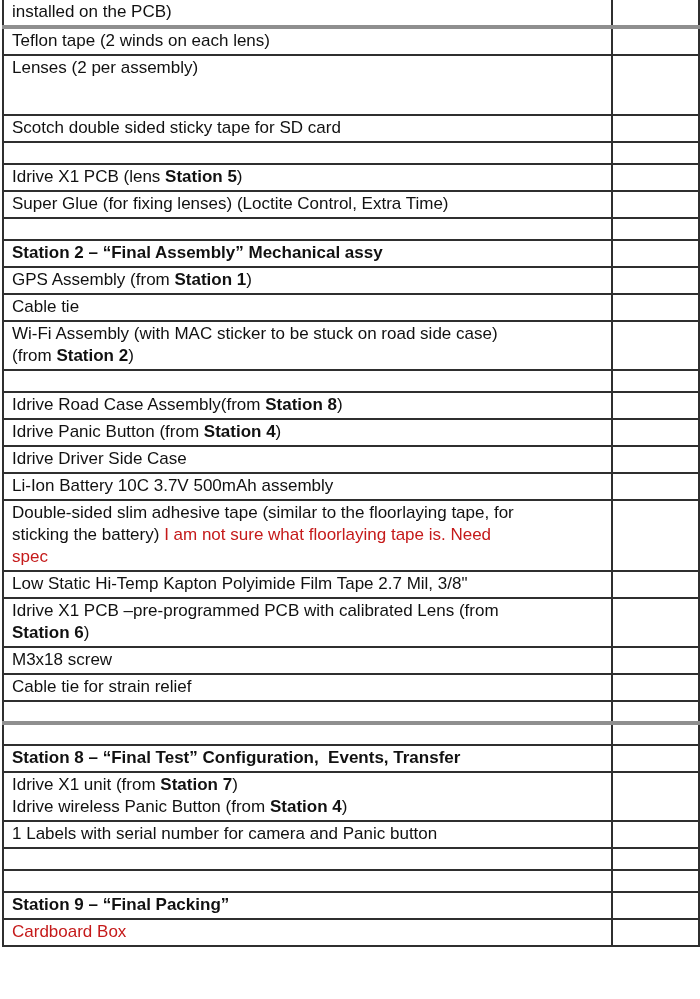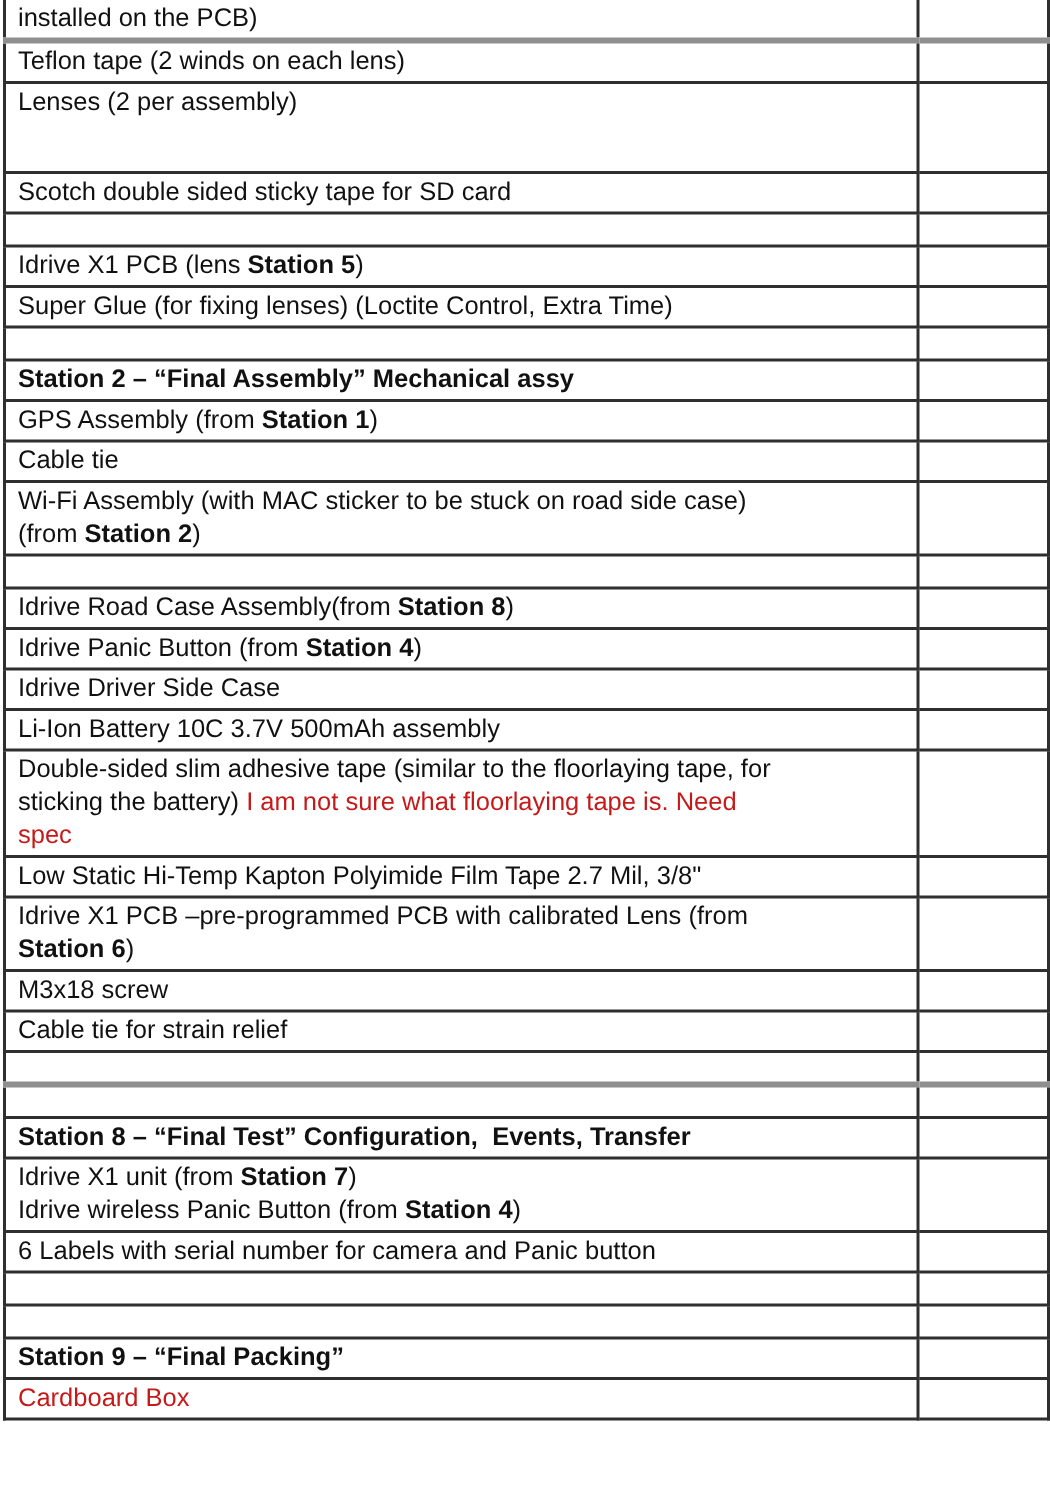--- a/index.html
+++ b/index.html
@@ -165,21 +165,21 @@
       <tr>
         <td class="item-cell"><span class="seg bold">Station 8 – “Final Test” Configuration,  Events, Transfer</span></td>
         <td class="blank-cell"></td>
       </tr>
       <tr>
         <td class="item-cell"><span class="seg">Idrive X1 unit (from </span><span class="seg bold">Station 7</span><span class="seg">)
 Idrive wireless Panic Button (from </span><span class="seg bold">Station 4</span><span class="seg">)</span></td>
         <td class="blank-cell"></td>
       </tr>
       <tr>
-        <td class="item-cell"><span class="seg">6 Labels with serial number for camera and Panic button</span></td>
+        <td class="item-cell"><span class="seg">1 Labels with serial number for camera and Panic button</span></td>
         <td class="blank-cell"></td>
       </tr>
       <tr>
         <td class="item-cell"></td>
         <td class="blank-cell"></td>
       </tr>
       <tr>
         <td class="item-cell"></td>
         <td class="blank-cell"></td>
       </tr>

